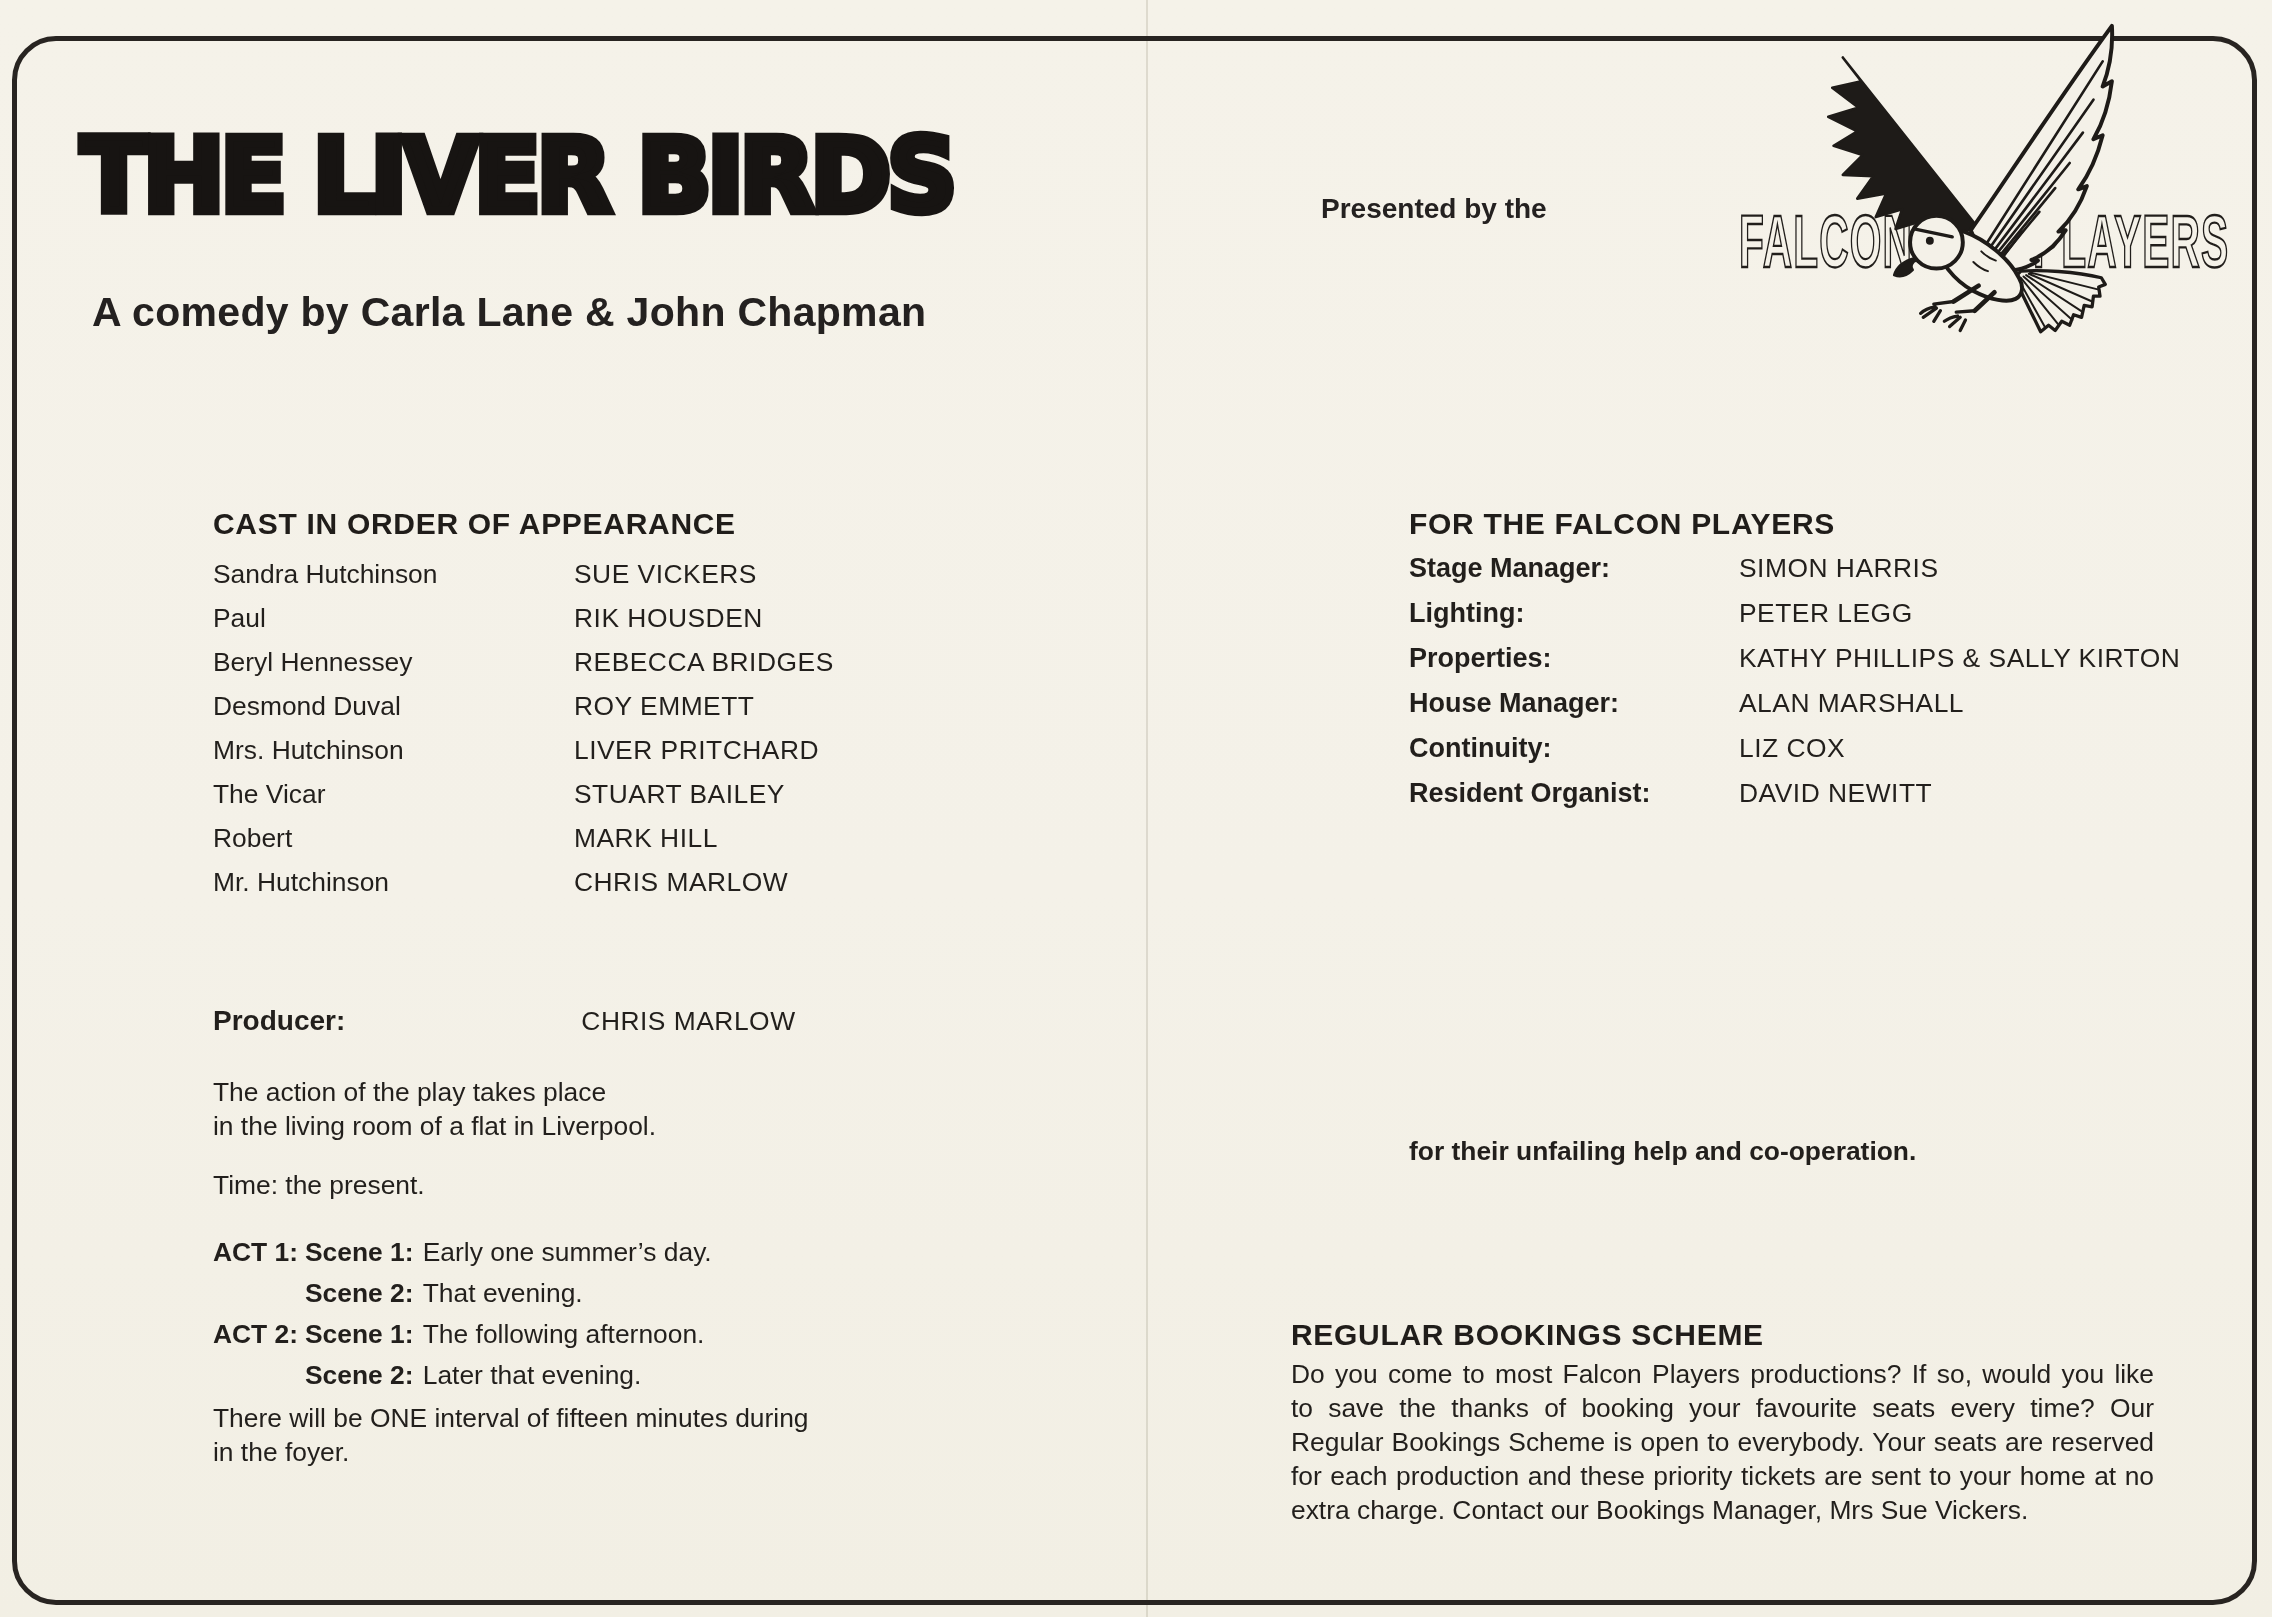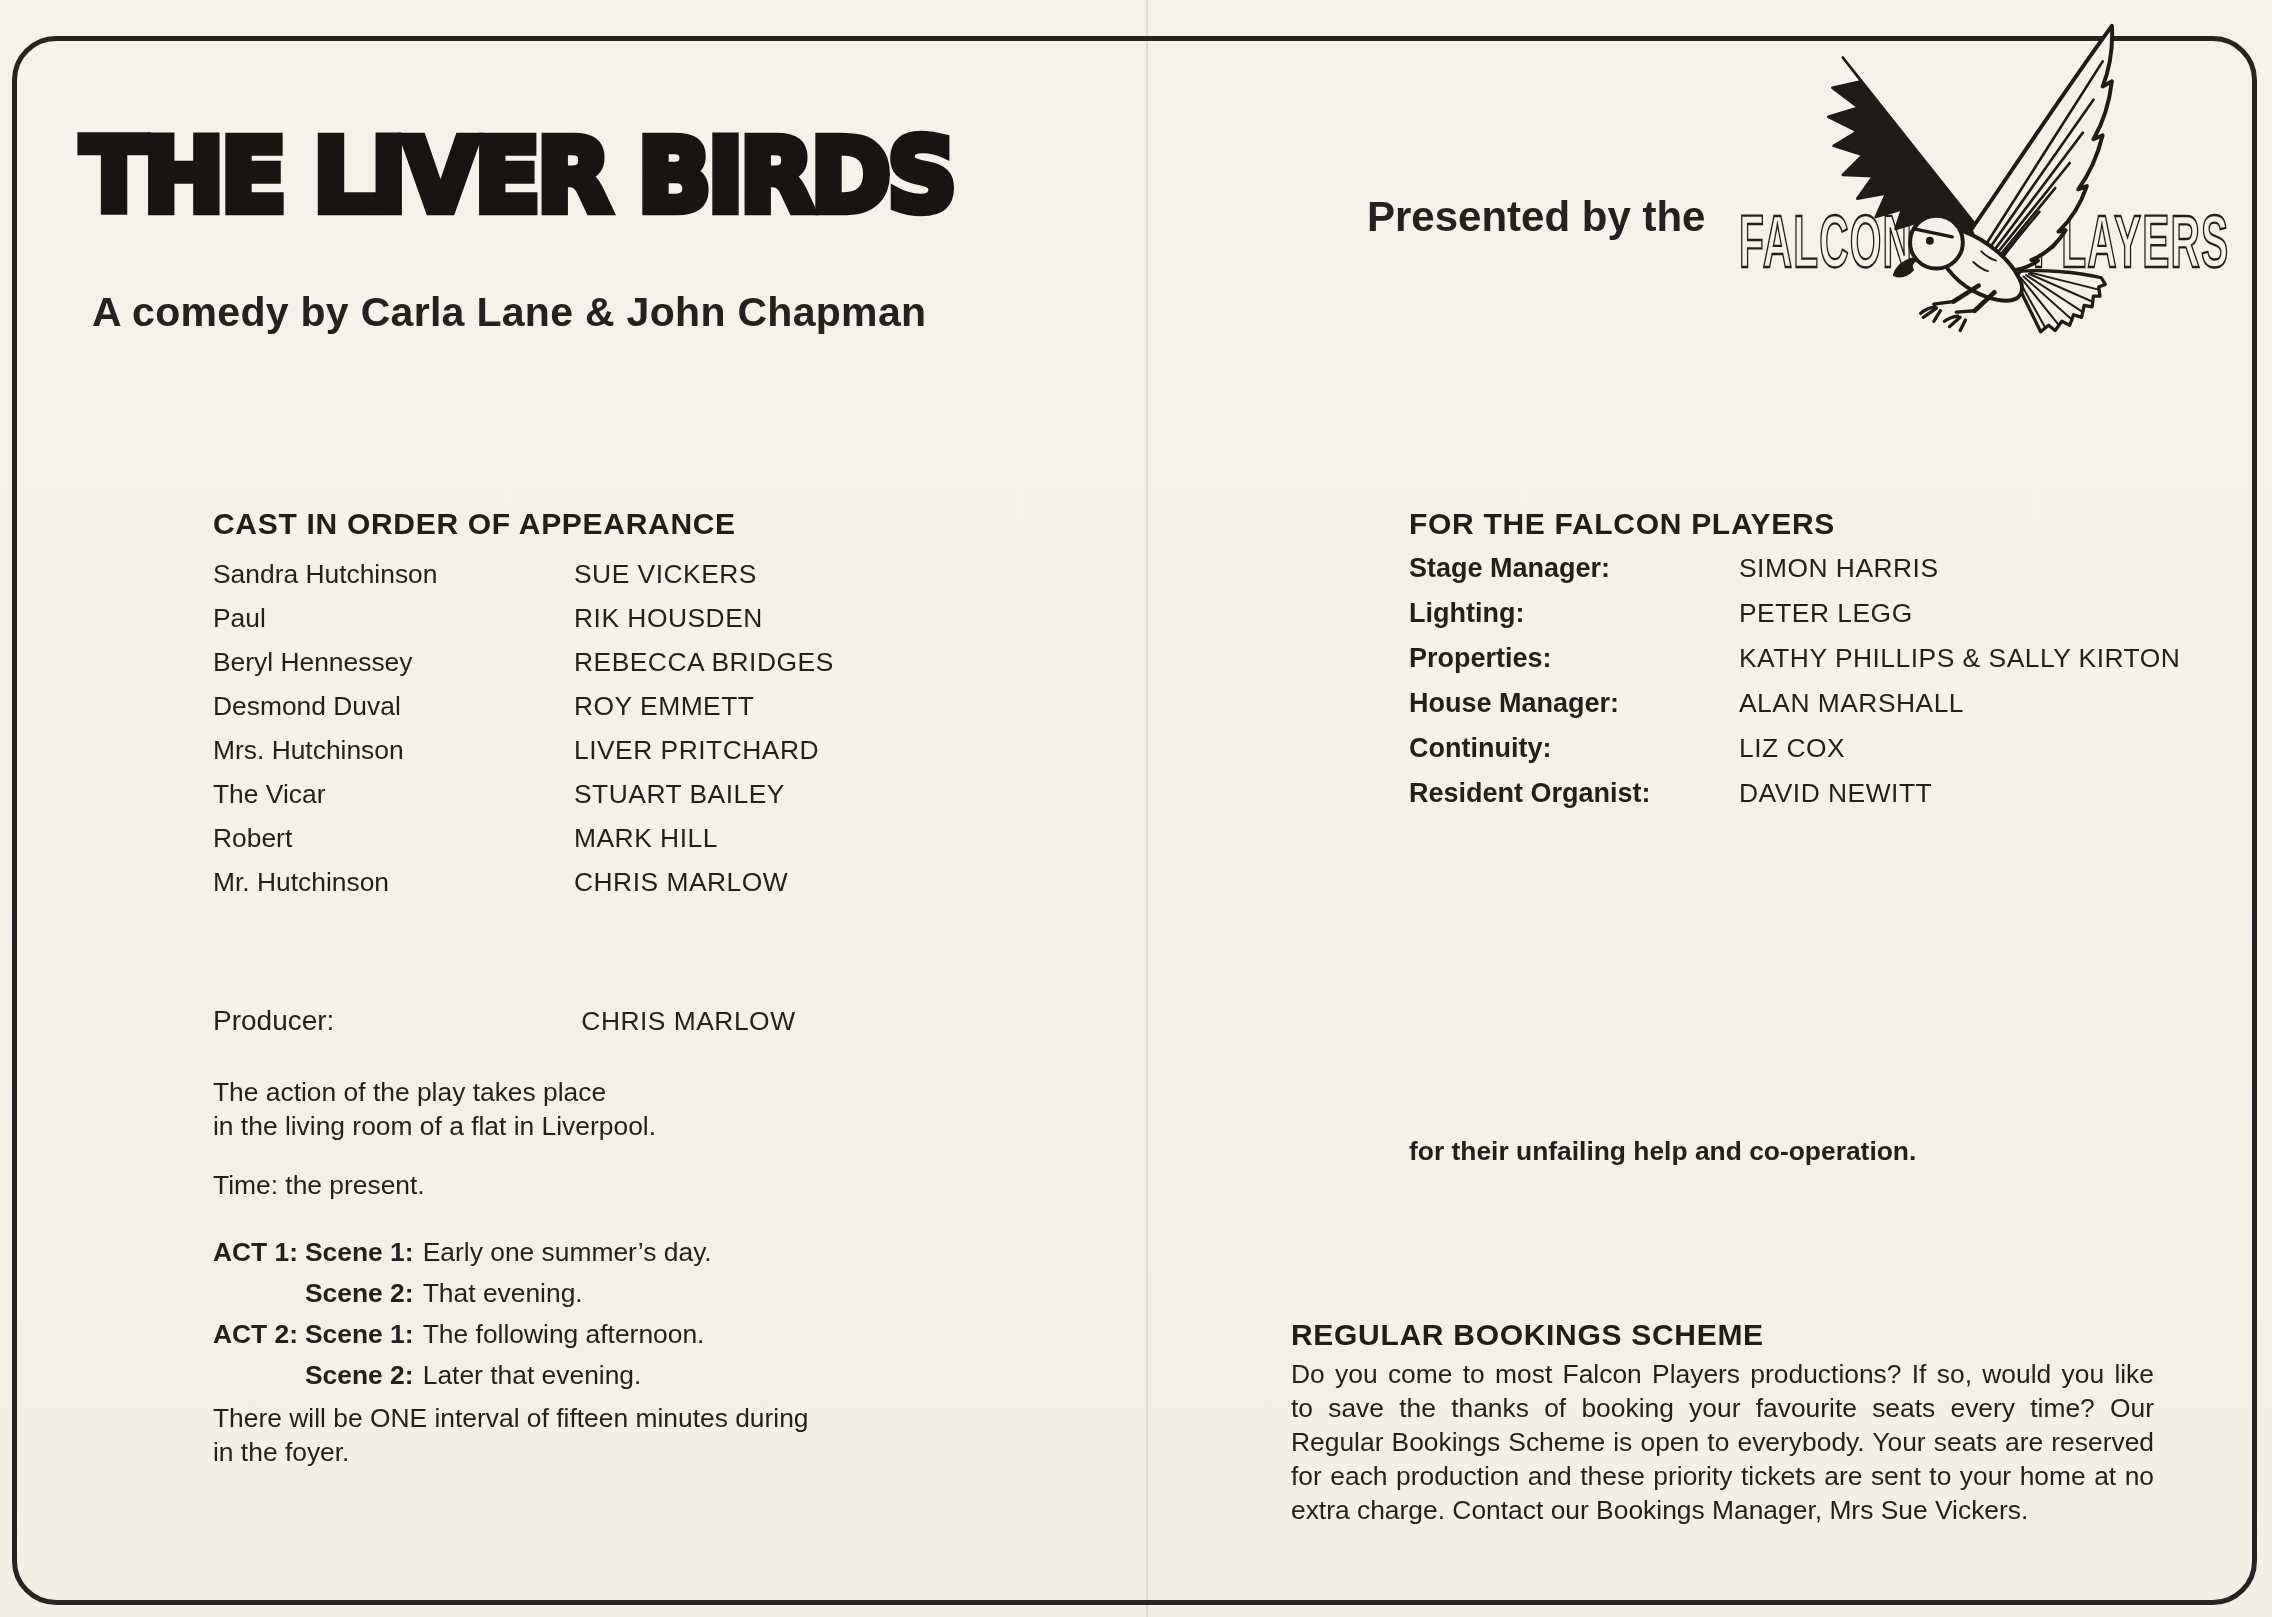--- a/index.html
+++ b/index.html
@@ -27,37 +27,37 @@
     font-weight:800;font-size:102px;letter-spacing:-4px;line-height:1;
     color:#171412;-webkit-text-stroke:8.6px #171412;
     transform:scaleX(0.95);transform-origin:left top;white-space:nowrap;
   }
   .subtitle{
     left:92px;top:289px;z-index:2;
     font-weight:700;font-size:41px;letter-spacing:0.3px;white-space:nowrap;color:#242120;
   }
   .presented{
     left:1321px;top:193px;z-index:2;
-    font-weight:700;font-size:42px;white-space:nowrap;color:#242120;margin-left:46px;
+    font-weight:700;font-size:28px;white-space:nowrap;color:#242120;
   }
   .logo-word{
     z-index:2;font-weight:700;font-size:74px;line-height:1;
     letter-spacing:2px;color:transparent;-webkit-text-stroke:2.3px #211e1b;
     transform:scaleX(0.55);transform-origin:left top;white-space:nowrap;
   }
   .falcon{z-index:3;}
   .sec-heading{
     z-index:2;font-weight:700;font-size:30px;letter-spacing:0.7px;white-space:nowrap;color:#201d1a;
   }
   .cast-rows{left:213px;top:552px;z-index:2;}
   .cast-row{height:44px;display:flex;align-items:center;}
   .cast-row .role{display:inline-block;width:361px;font-size:26.4px;}
   .cast-row .cname{font-size:26.4px;letter-spacing:0.5px;}
   .producer-row{left:213px;top:1005px;z-index:2;font-size:26.4px;white-space:nowrap;}
-  .producer-row .plabel{display:inline-block;width:361px;font-weight:400;font-size:28px;}
+  .producer-row .plabel{display:inline-block;width:361px;font-weight:700;font-size:28px;}
   .producer-row .pname{letter-spacing:0.5px;}
   .lines{z-index:2;font-size:26.4px;}
   .lines div{height:34px;white-space:nowrap;}
   .acts{left:213px;top:1222px;z-index:2;font-size:26.4px;margin-top:15px;}
   .act-row{height:41px;white-space:nowrap;}
   .act-label{display:inline-block;width:92px;font-weight:700;}
   .scene-label{font-weight:700;margin-right:9.2px;}
   .crew-rows{left:1409px;top:553px;z-index:2;}
   .crew-row{height:45px;display:flex;align-items:flex-start;}
   .crew-row .clabel{display:inline-block;width:330px;font-weight:700;font-size:27px;}

